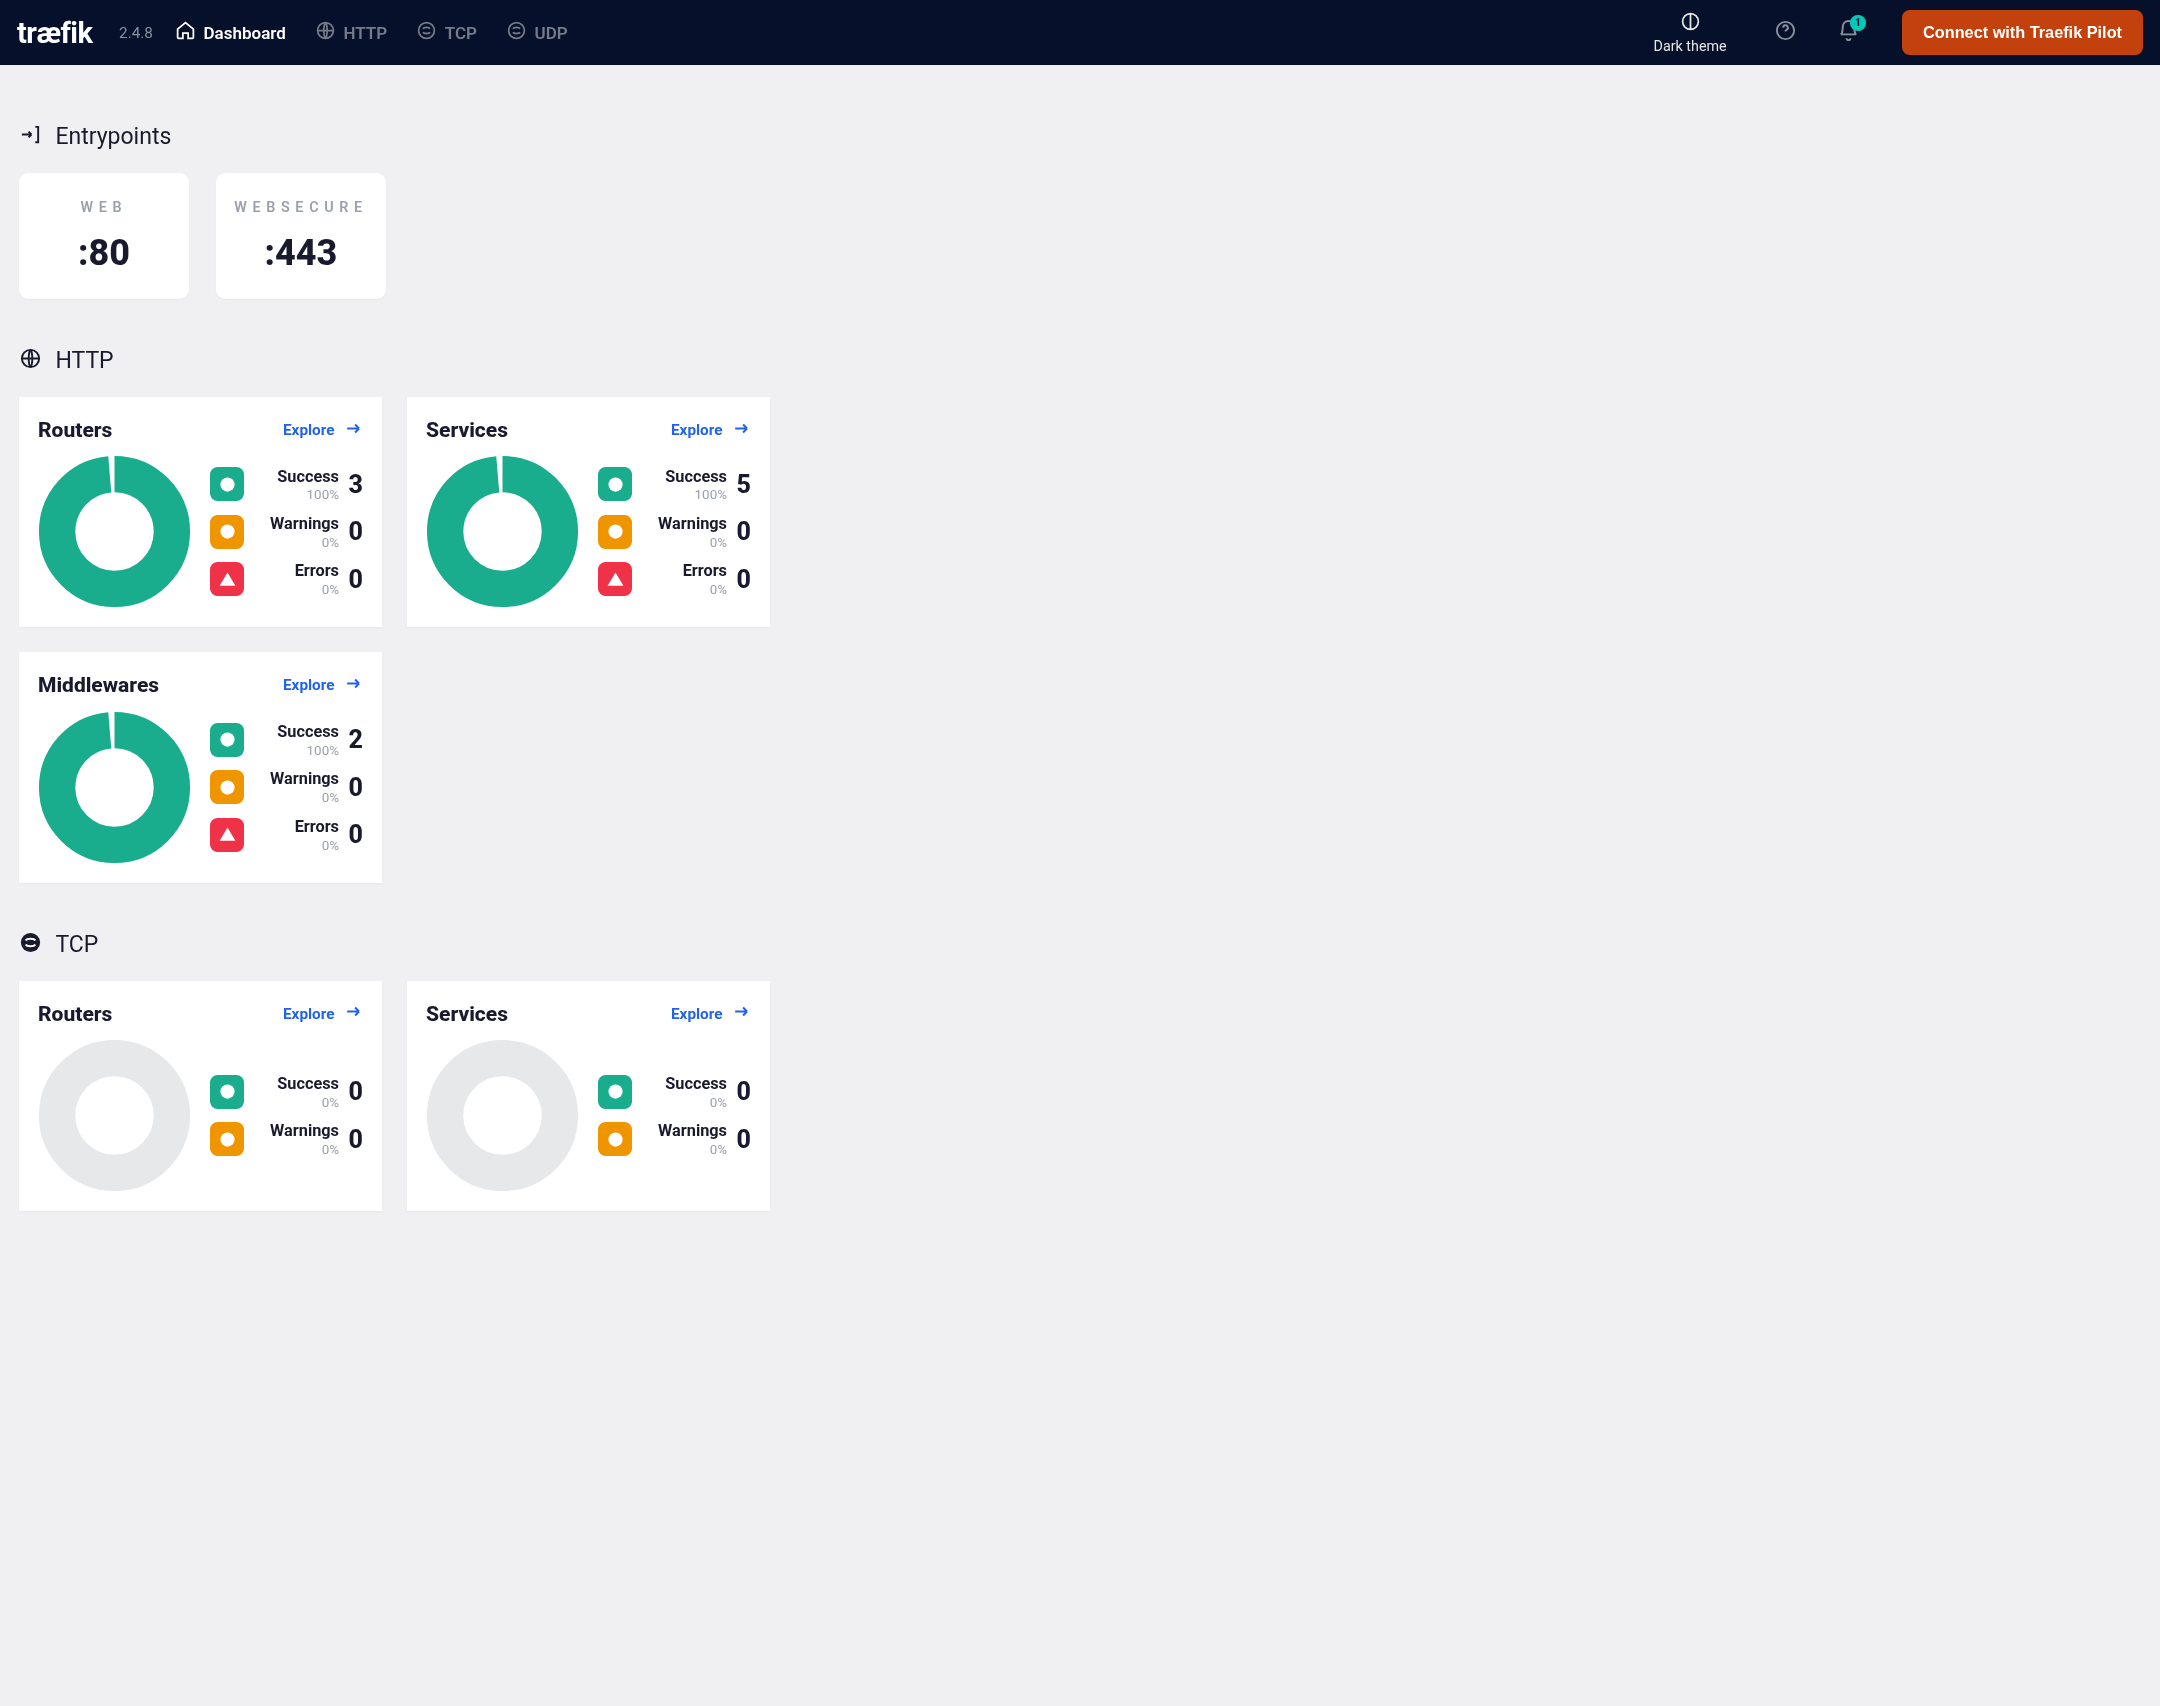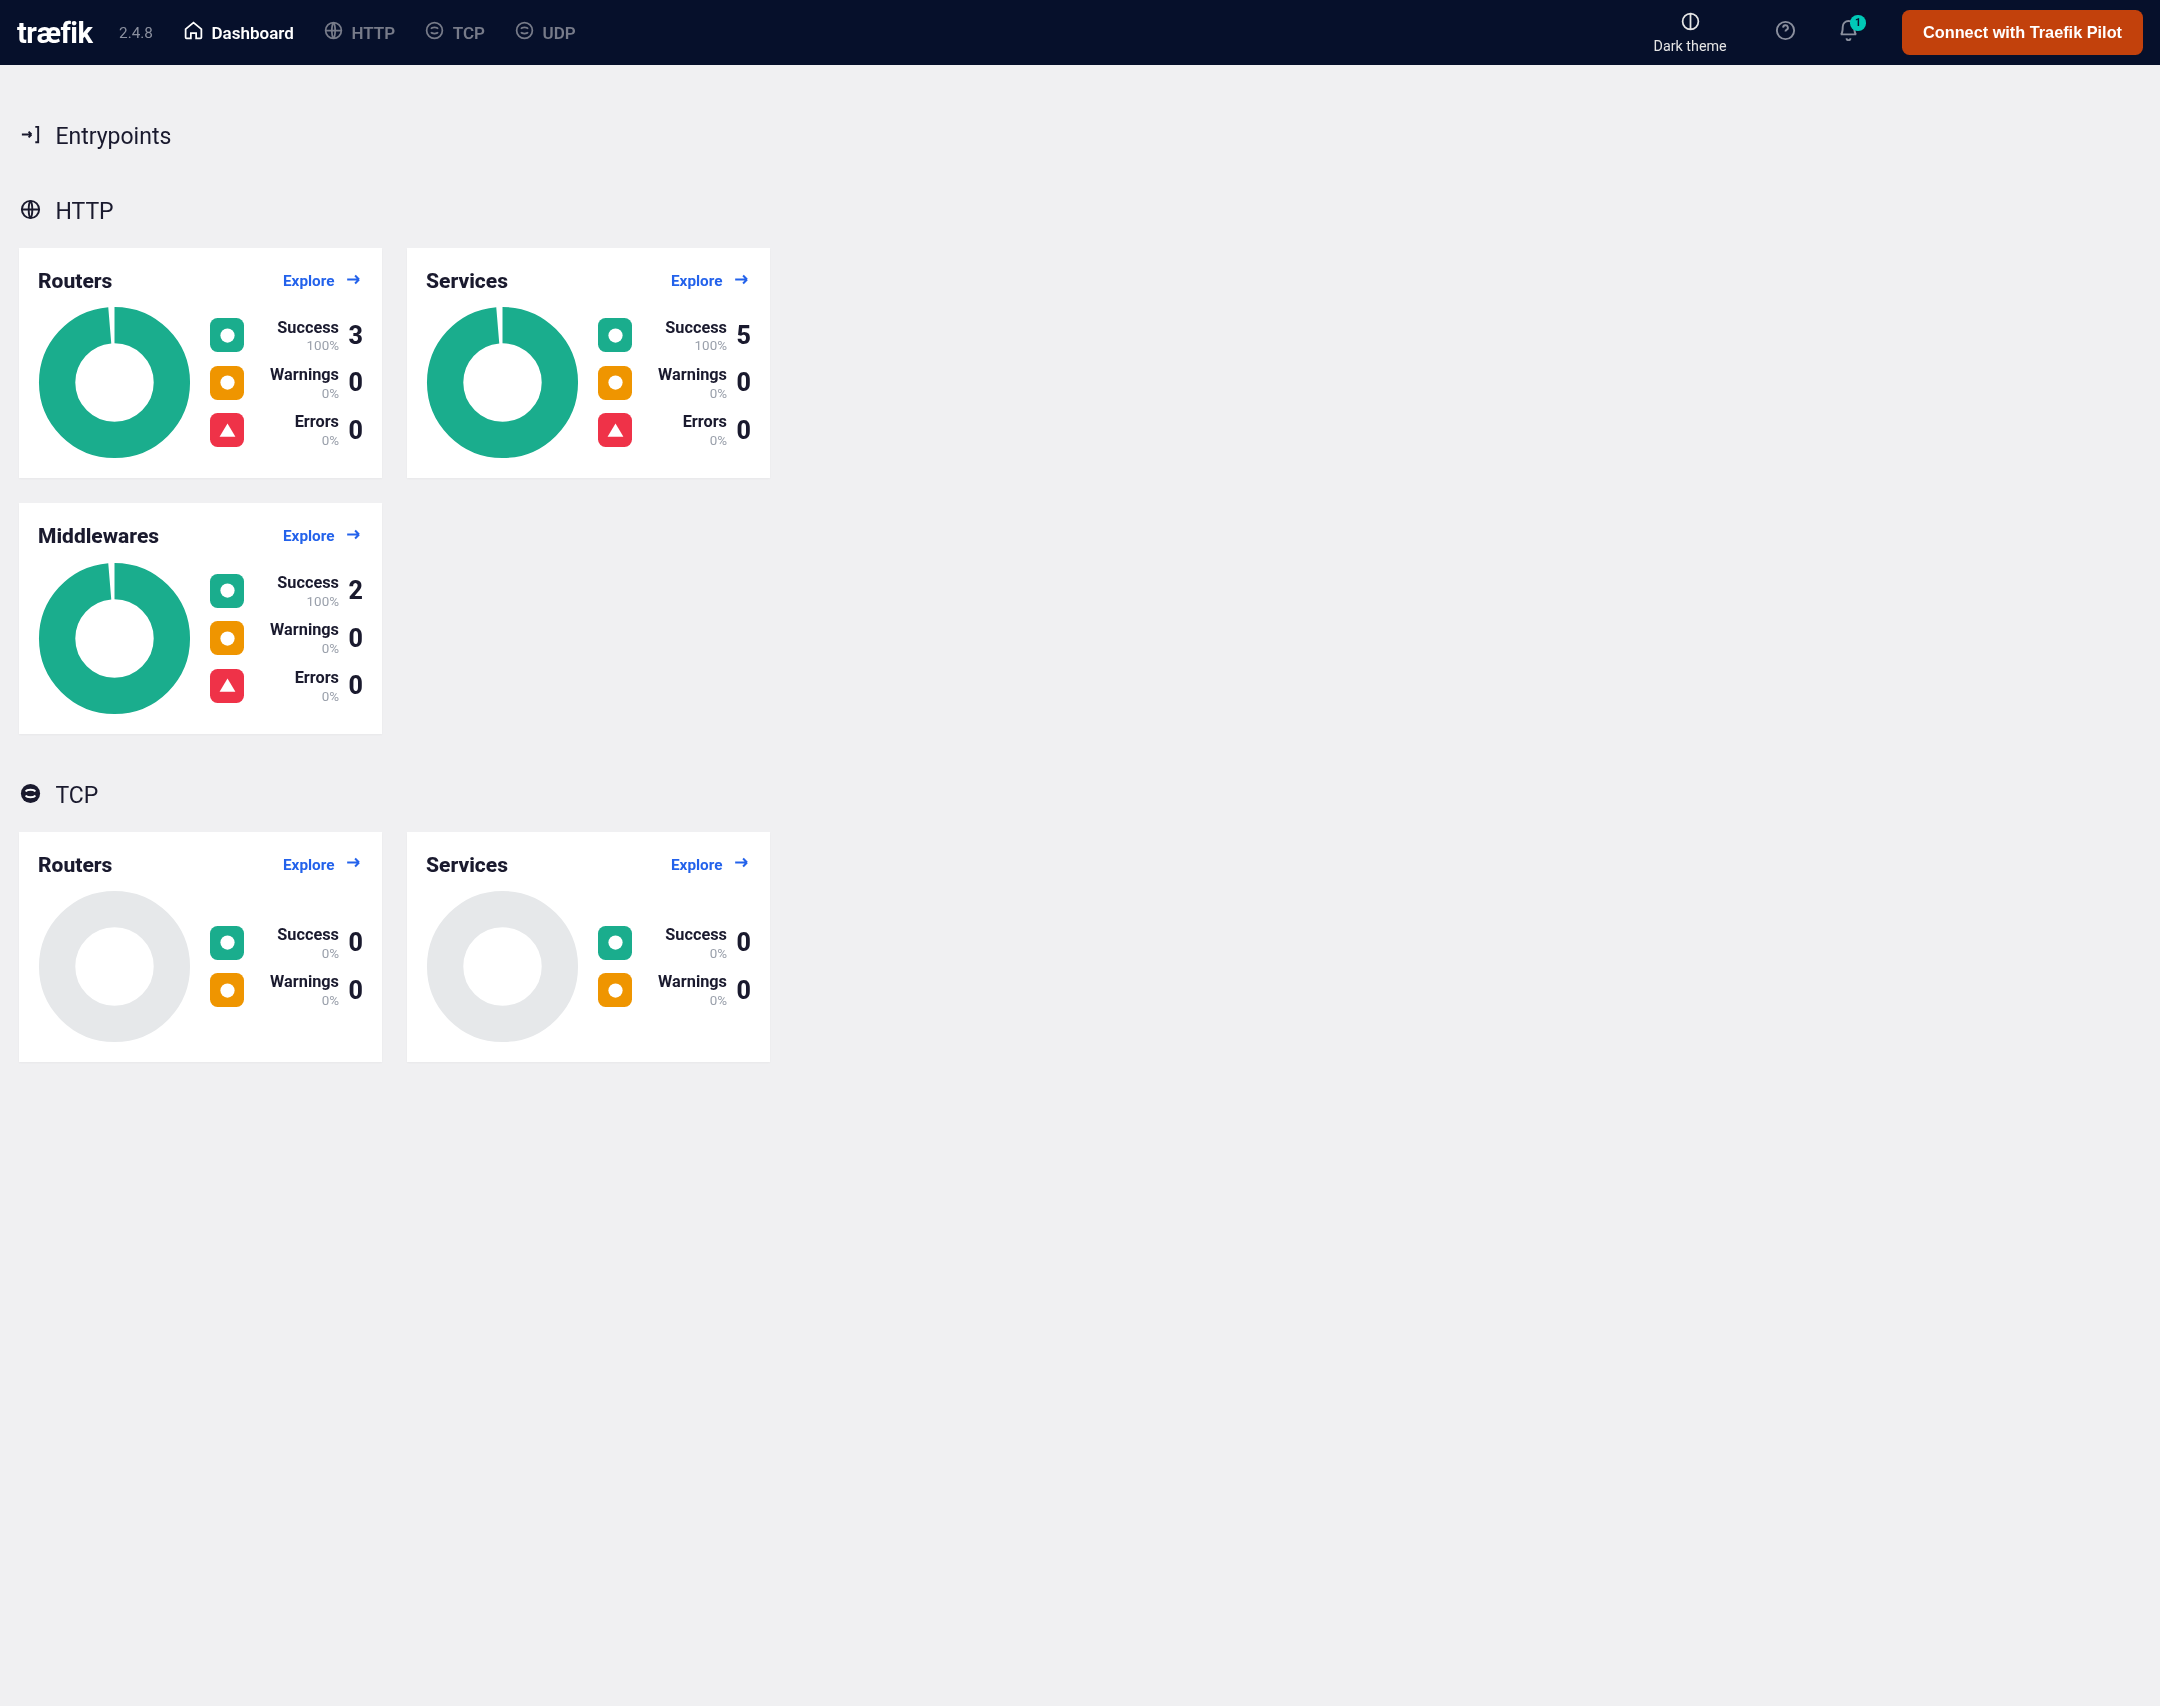--- a/index.html
+++ b/index.html
@@ -1,21 +1,21 @@
 <!DOCTYPE html>
 <html><head>
 <meta charset="utf-8">
 <style>
 * { box-sizing: border-box; margin: 0; padding: 0; }
 body { font-family: -apple-system, BlinkMacSystemFont, "Segoe UI", Roboto, Helvetica, Arial, sans-serif; background: #f0f0f2; color: #1a1a2e; }
 
 
 .topbar { background: #06102b; height: 65px; display: flex; align-items: center; padding: 0 17px; gap: 17px; }
 .brand { color: #fff; font-size: 29px; font-weight: 700; letter-spacing: -0.5px; display:flex; align-items:center;}
-.version { color: #8a8f9e; font-size: 15.3px; margin-left: 9.6px; margin-right: 13px; }
+.version { color: #8a8f9e; font-size: 15.3px; margin-left: 9.6px; margin-right: 5px; }
 .nav { display: flex; align-items: flex-start; gap: 29px; }
 .nav-item { display: flex; align-items: center; gap: 7.6px; color: #777b89; font-size: 17px; font-weight: 600; cursor: pointer; }
 .nav-item.active { color: #fff; }
 .nav-item svg { width: 21px; height: 21px; }
 .spacer { flex: 1; }
 .theme-toggle { display: flex; flex-direction: column; align-items: center; color: #e5e5e5; font-size: 14.3px; cursor:pointer; margin-right: 19px;}
 .theme-toggle svg { width: 21px; height: 21px; margin-bottom:3.8px;}
 .icon-btn { color: #8a8f9e; cursor: pointer; position: relative; margin: 0 11.5px; }
 .icon-btn svg { width: 23px; height: 23px; }
 .badge { position: absolute; top: -3.8px; right: -5.7px; background: #00c9b7; color: #06102b; font-size: 10.5px; font-weight:700; border-radius: 50%; width: 15.3px; height: 15.3px; display:flex; align-items:center; justify-content:center;}
@@ -133,20 +133,30 @@
 <div class="page">
 
   <div class="section-head">
     <span>
       <svg viewBox="0 0 24 24" fill="none" stroke="currentColor" stroke-width="2">
           <path d="M3 12h10m0 0-3-3m3 3-3 3M17 4h3v16h-3"></path>
         </svg>
     </span>
     <h2>Entrypoints</h2>
   </div>
+  <div class="ep-row">
+    <div class="ep-card">
+      <div class="ep-name">WEB</div>
+      <div class="ep-port">:80</div>
+    </div>
+    <div class="ep-card">
+      <div class="ep-name">WEBSECURE</div>
+      <div class="ep-port">:443</div>
+    </div>
+  </div>
 
   <div class="section-head" style="margin-top:48px;">
     <span>
       <svg viewBox="0 0 24 24" fill="none" stroke="currentColor" stroke-width="2">
           <circle cx="12" cy="12" r="9"></circle>
           <path d="M3 12h18M12 3c2.5 3 2.5 15 0 18M12 3c-2.5 3-2.5 15 0 18"></path>
         </svg>
     </span>
     <h2>HTTP</h2>
   </div>

